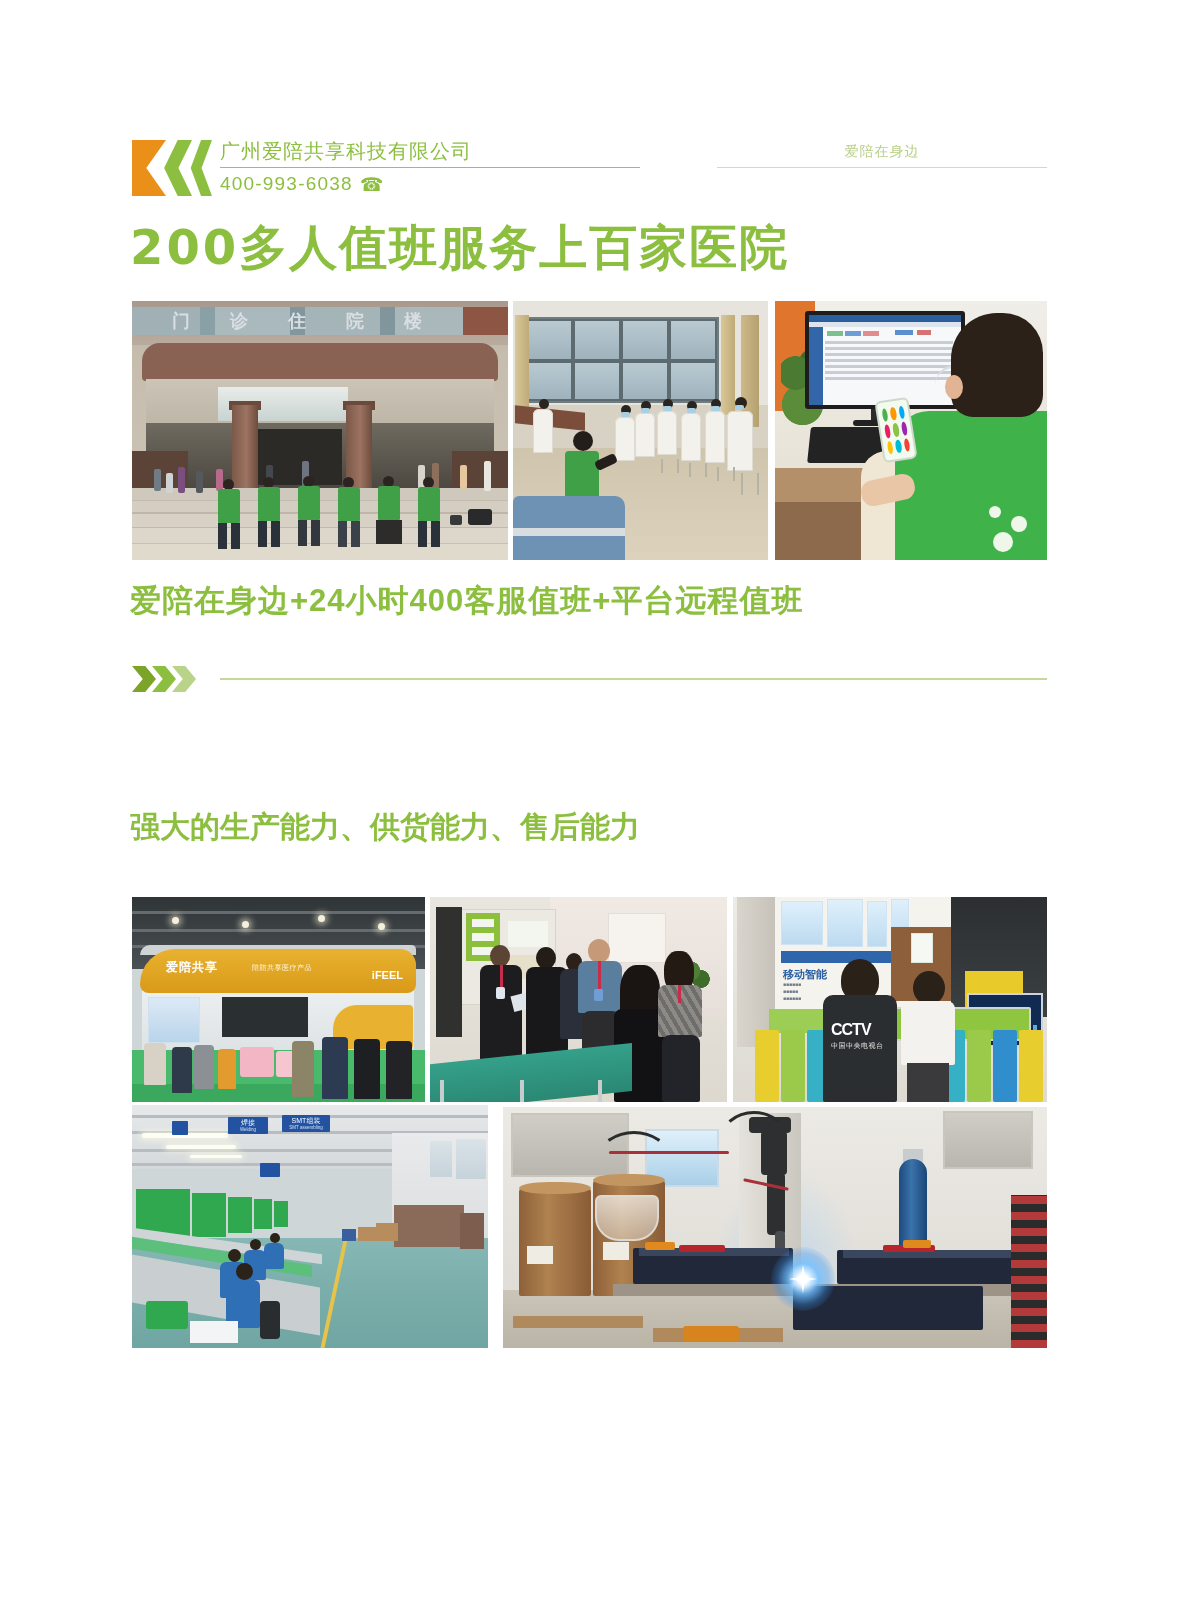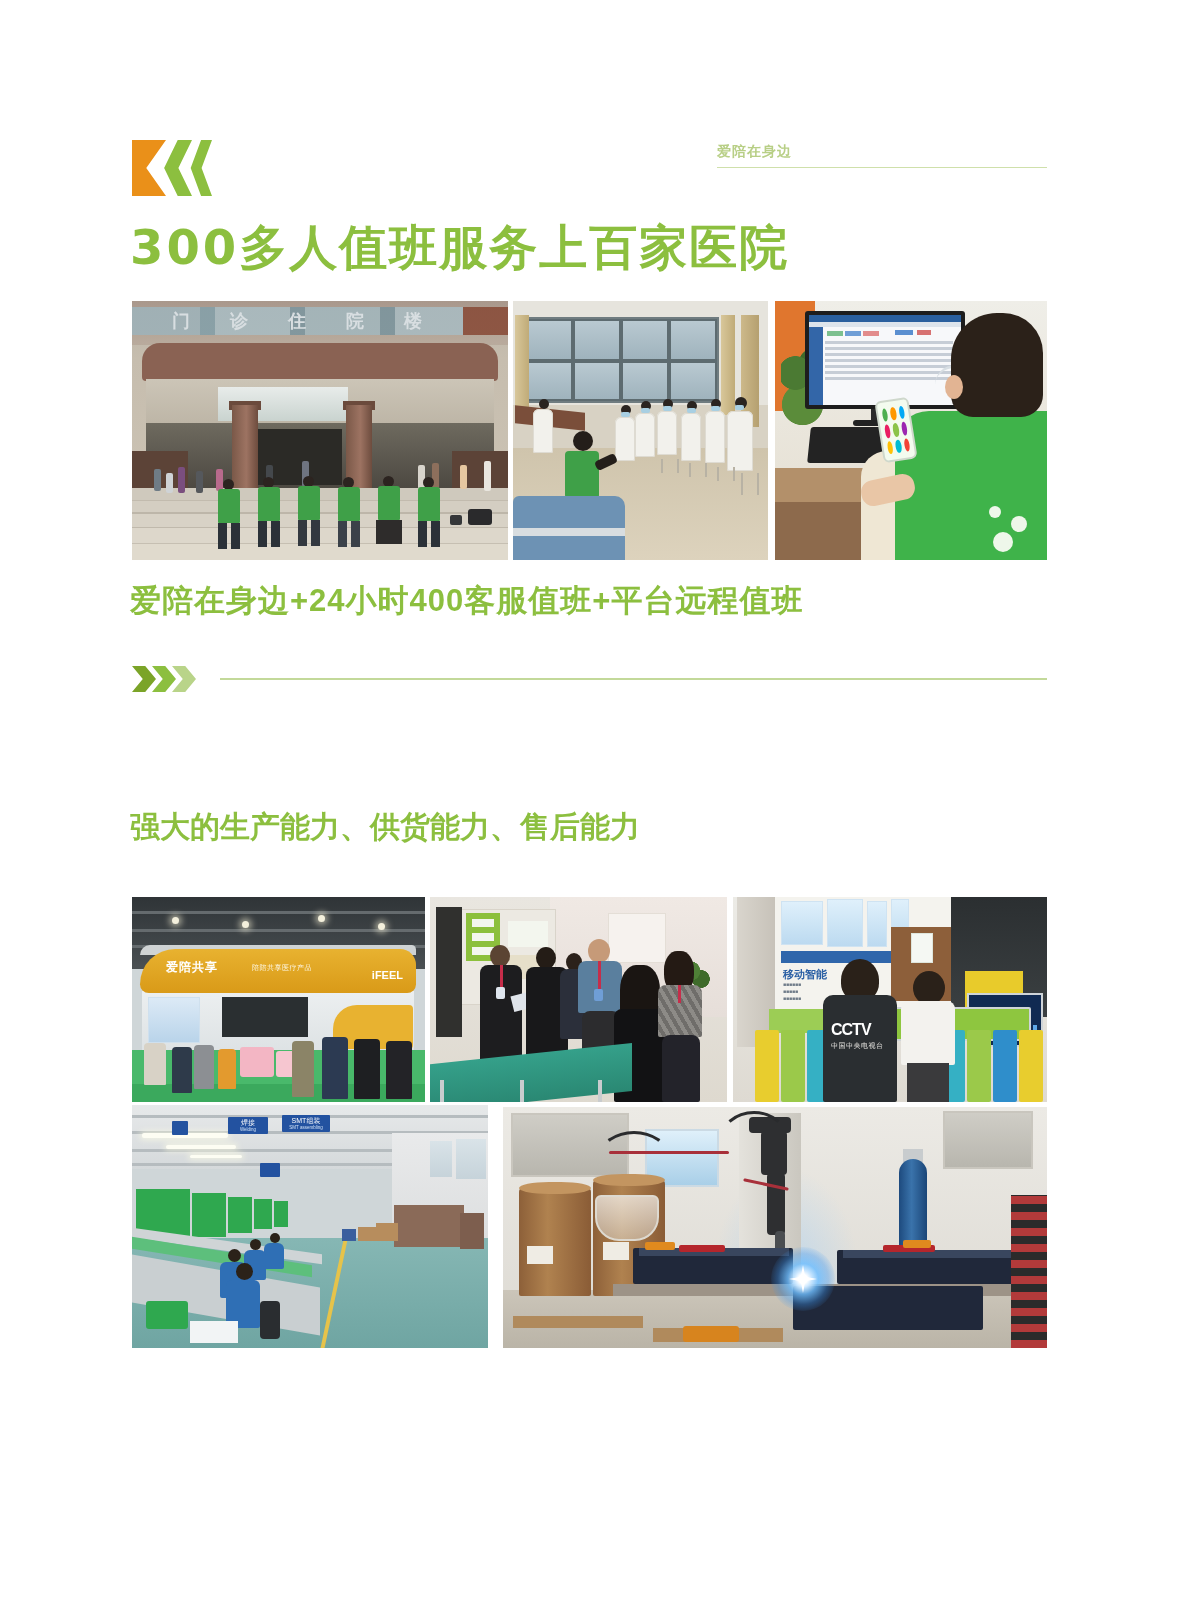--- a/index.html
+++ b/index.html
@@ -24,21 +24,21 @@
   .chev.g2 { left:54px; background:#8cbf3f; width:26px;
       clip-path:polygon(100% 0,60% 50%,100% 100%,58% 100%,18% 50%,58% 0); }
 
   .hdr-left { position:absolute; left:88px; top:0; width:420px; }
   .company { font-size:20px; letter-spacing:1px; color:#8cbf3f; line-height:26px; }
   .hdr-rule { height:1px; background:#9cc455; margin:3px 0 3px 0; width:420px; }
   .phone { font-size:19px; letter-spacing:1.2px; color:#8cbf3f; line-height:26px;
       display:flex; align-items:center; gap:7px; }
   .phone-icon { font-size:19px; line-height:19px; }
 
-  .hdr-right { position:absolute; right:0; top:0; width:330px; text-align:left;font-weight:bold; }
+  .hdr-right { position:absolute; right:0; top:0; width:330px; text-align:center; }
   .slogan { font-size:14px; color:#b8cf86; line-height:26px; letter-spacing:1px; }
   .hdr-rule2 { height:1px; background:#cfe0ab; margin:3px 0; width:100%; }
 
   
   .sec1-title { position:absolute; left:130px; top:216px;
       font-size:48px; font-weight:bold; color:#8cbf3f; letter-spacing:2px;
       white-space:nowrap; }
   .sec1-title .num { font-family:"DejaVu Sans",sans-serif; letter-spacing:3px; }
 
   .caption1 { position:absolute; left:130px; top:580px;
@@ -336,28 +336,36 @@
 <div class="page">
 
   <div class="header">
 
     <div class="logo">
       <div class="chev orange"></div>
       <div class="chev g1"></div>
       <div class="chev g2"></div>
     </div>
 
+    <div class="hdr-left">
+      <div class="company">广州爱陪共享科技有限公司</div>
+      <div class="hdr-rule"></div>
+      <div class="phone">
+        <span>400-993-6038</span>
+        <span class="phone-icon">☎</span>
+      </div>
+    </div>
 
     <div class="hdr-right">
       <div class="slogan">爱陪在身边</div>
       <div class="hdr-rule2"></div>
     </div>
   </div>
 
-  <div class="sec1-title"><span class="num">300</span><span>多人值班服务上百家医院</span></div>
+  <div class="sec1-title"><span class="num">200</span><span>多人值班服务上百家医院</span></div>
 
   <div class="photo" id="ph1">
     <div class="p1-sky"></div>
     <div class="p1-upper"></div>
     <div class="p1-glassrow"></div>
     <div class="p1-glyphs">
       <span>门</span>
       <span>诊</span>
       <span>住</span>
       <span>院</span>

